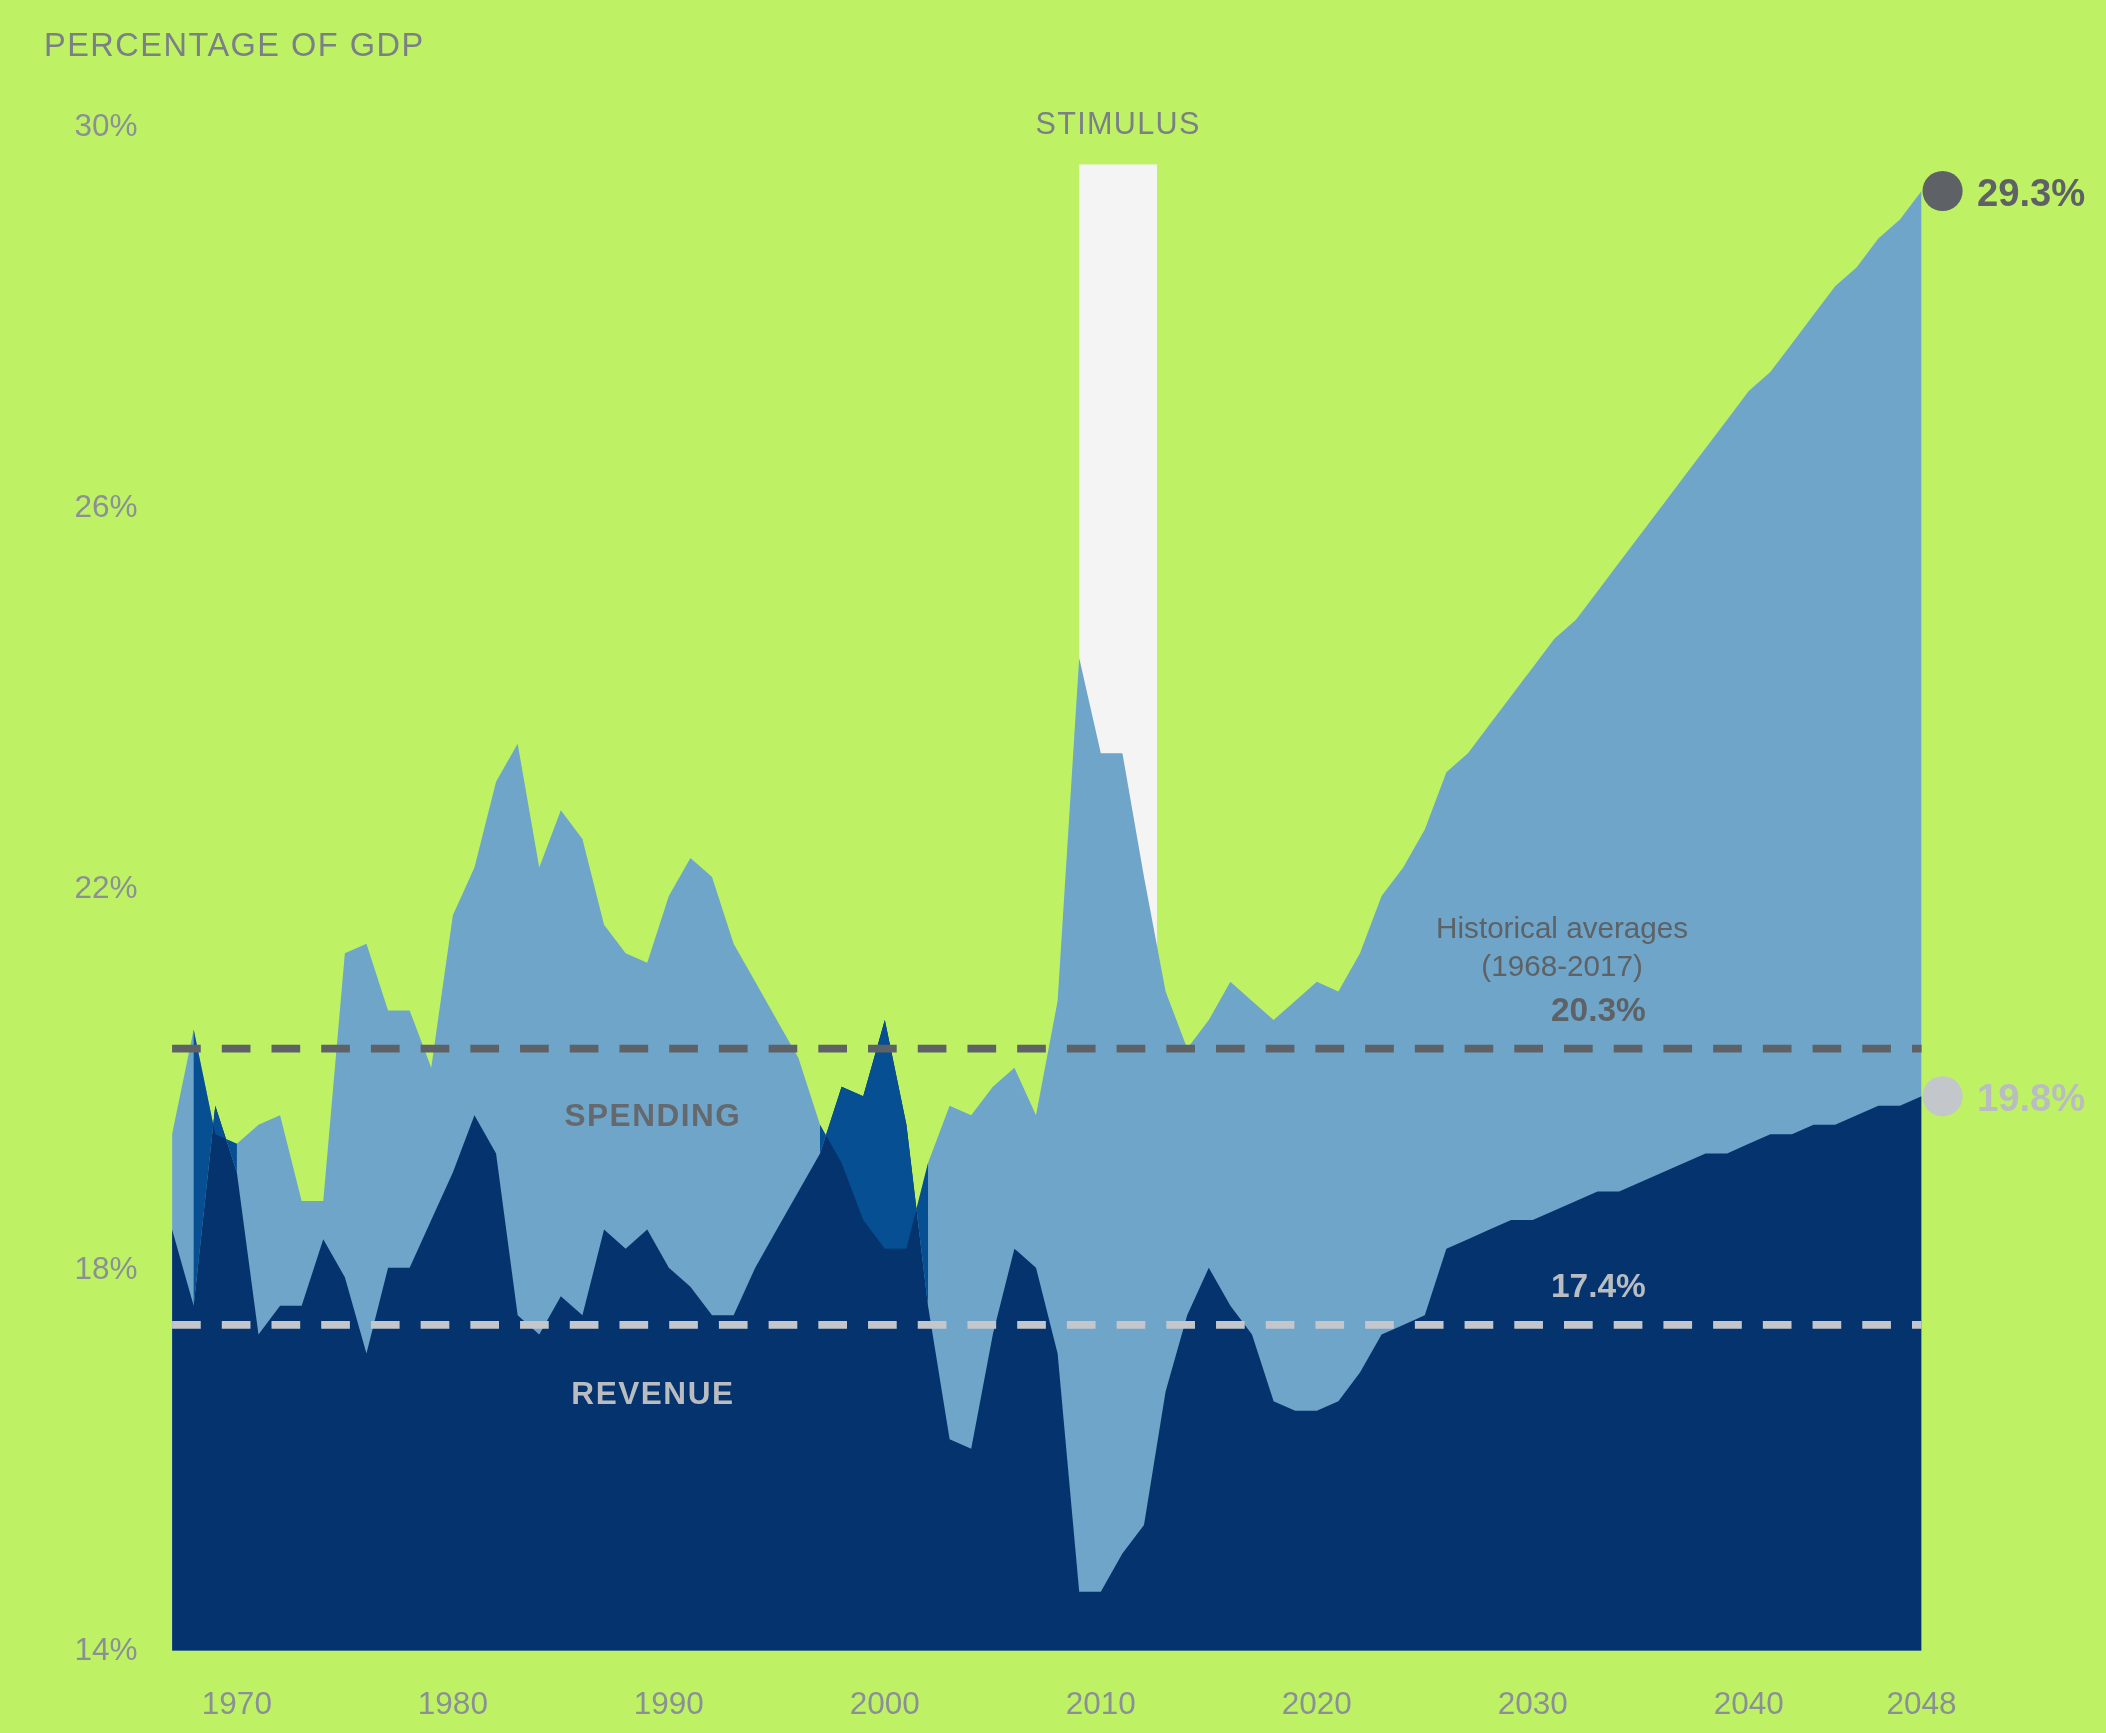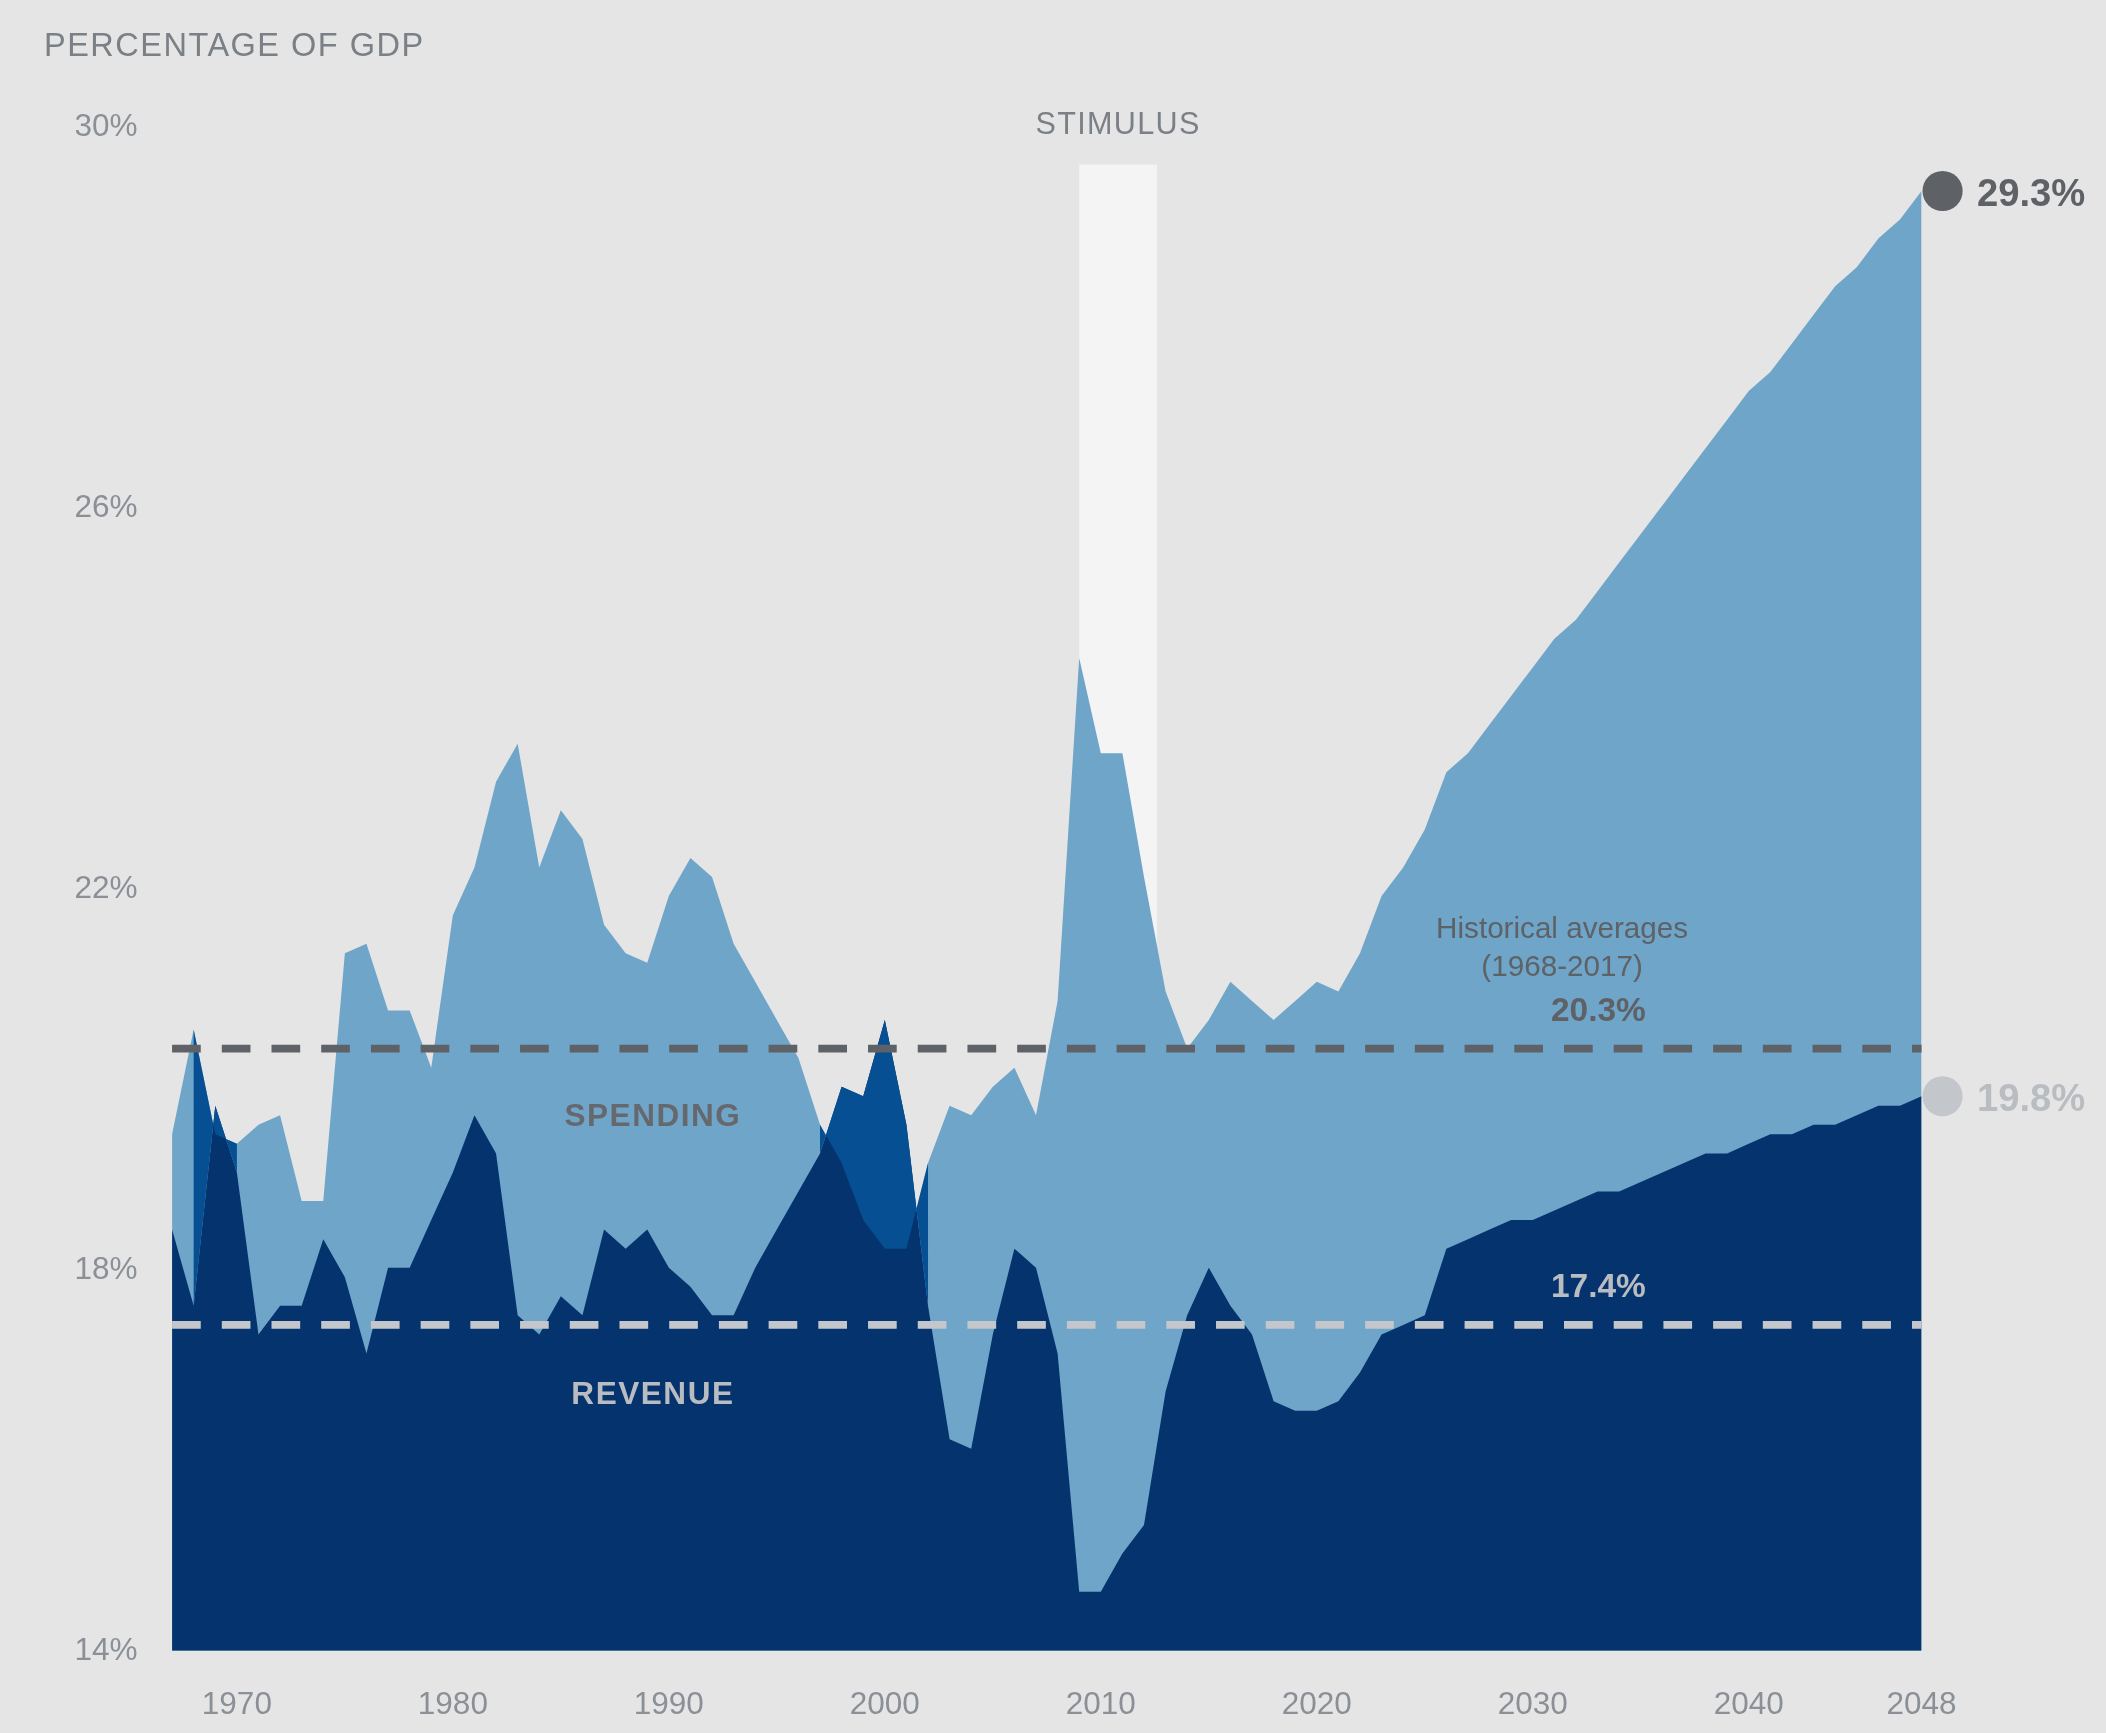--- a/index.html
+++ b/index.html
@@ -5,21 +5,21 @@
   * { box-sizing: border-box; }
   html, body {
     margin: 0; padding: 0;
     background: #ffffff;
     font-family: "Liberation Sans", sans-serif;
   }
   #root {
     position: relative;
     width: 2107px;
     height: 1733px;
-    background: #e5e5e5;
+    background: #bef264;
     overflow: hidden;
   }
   #chart-title {
     position: absolute;
     left: 44px;
     top: 27px;
     font-size: 32.5px;
     letter-spacing: 1.5px;
     color: #7b8086;
     font-weight: 400;

